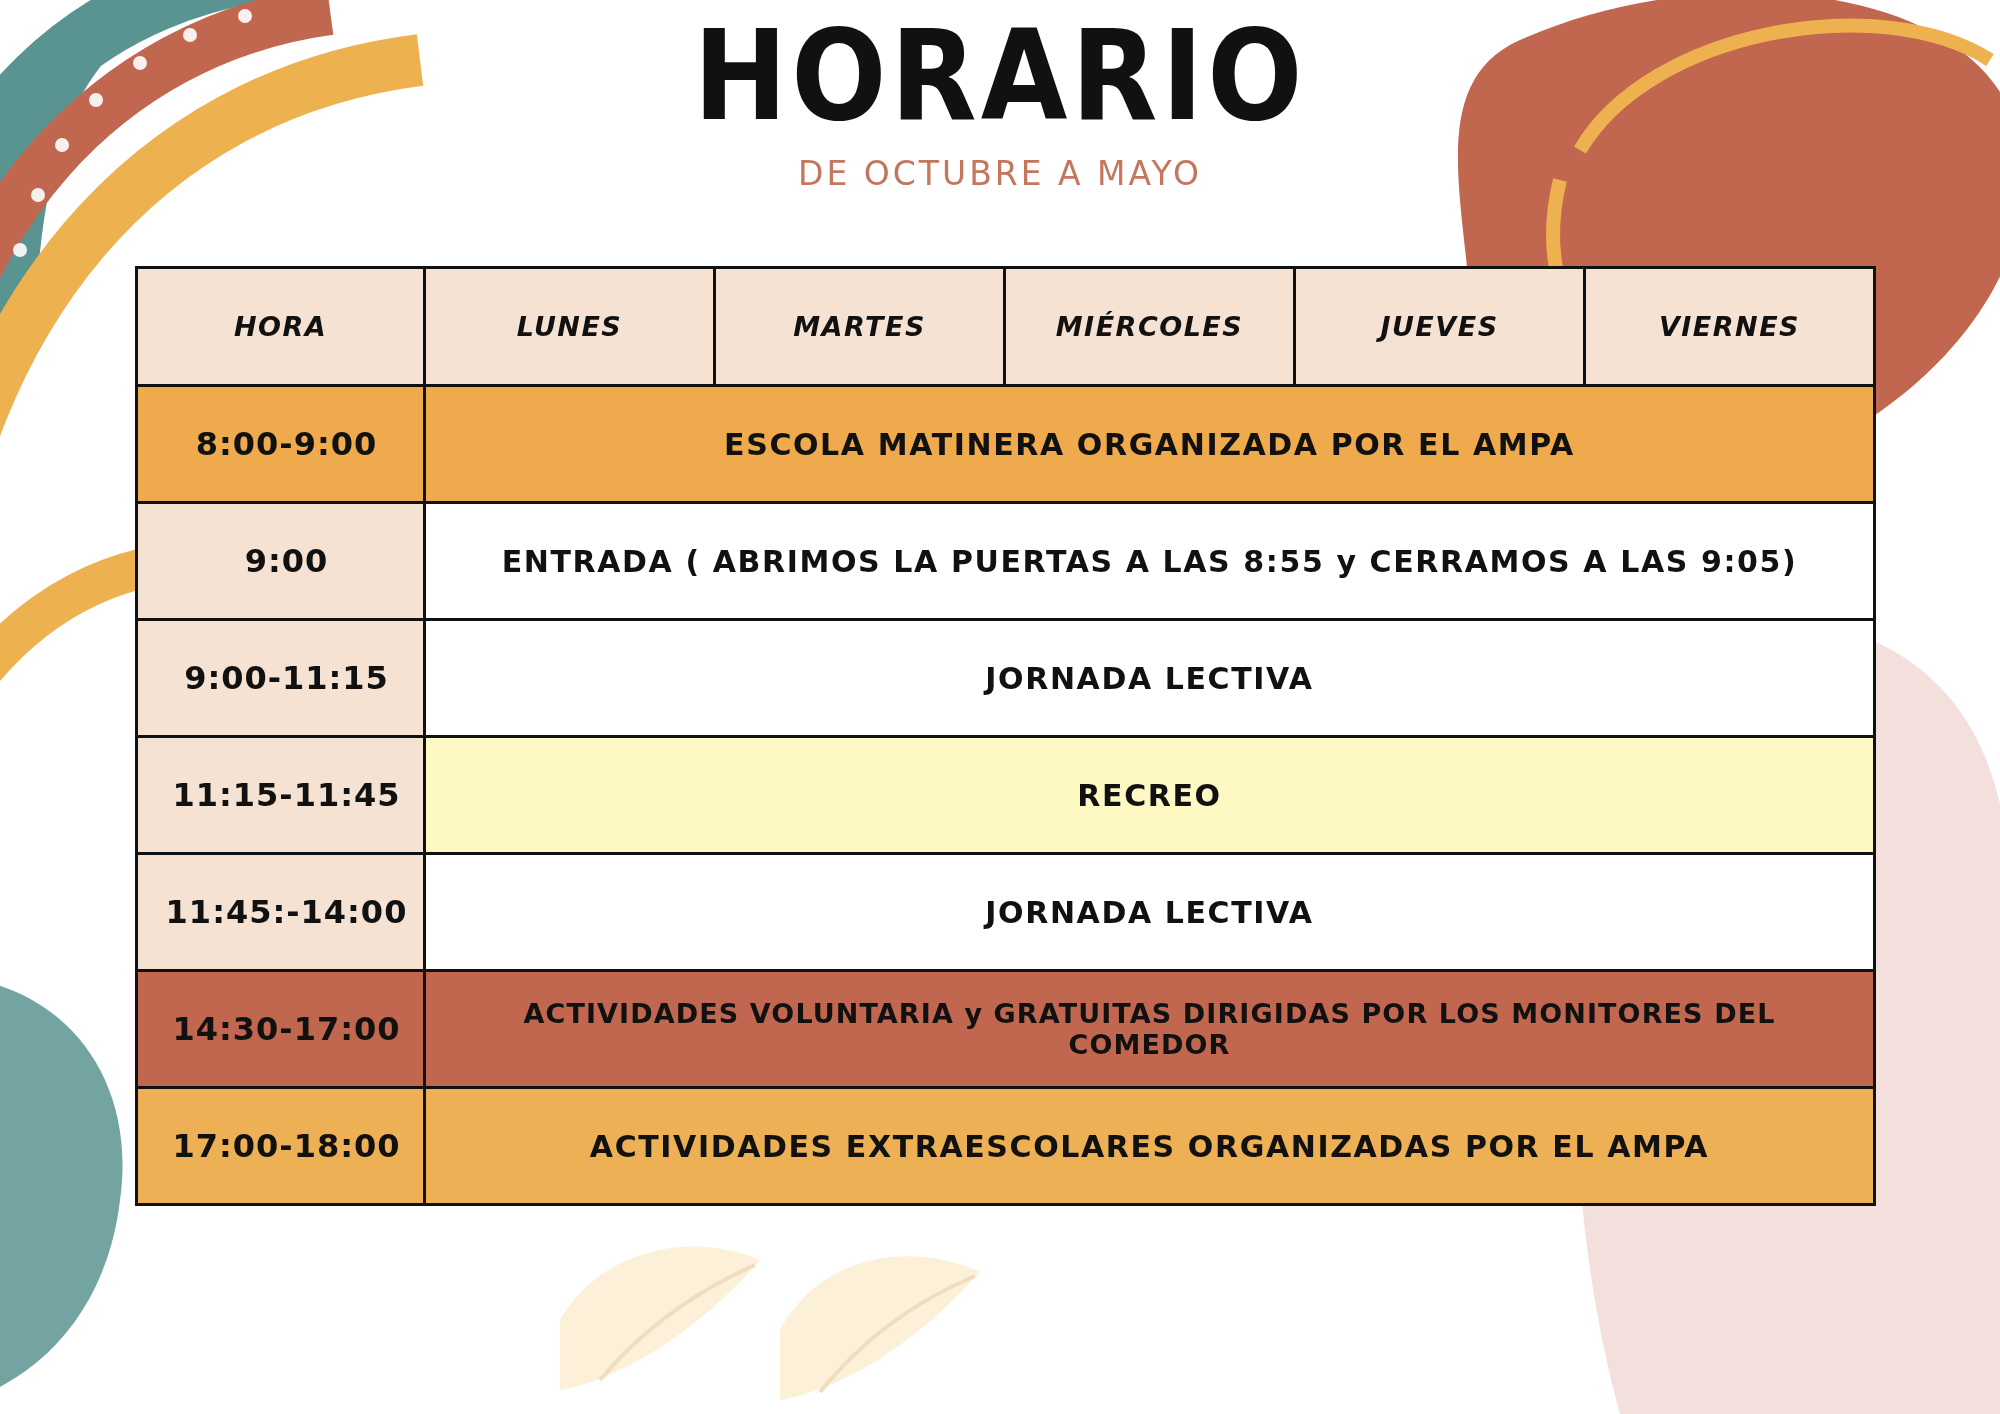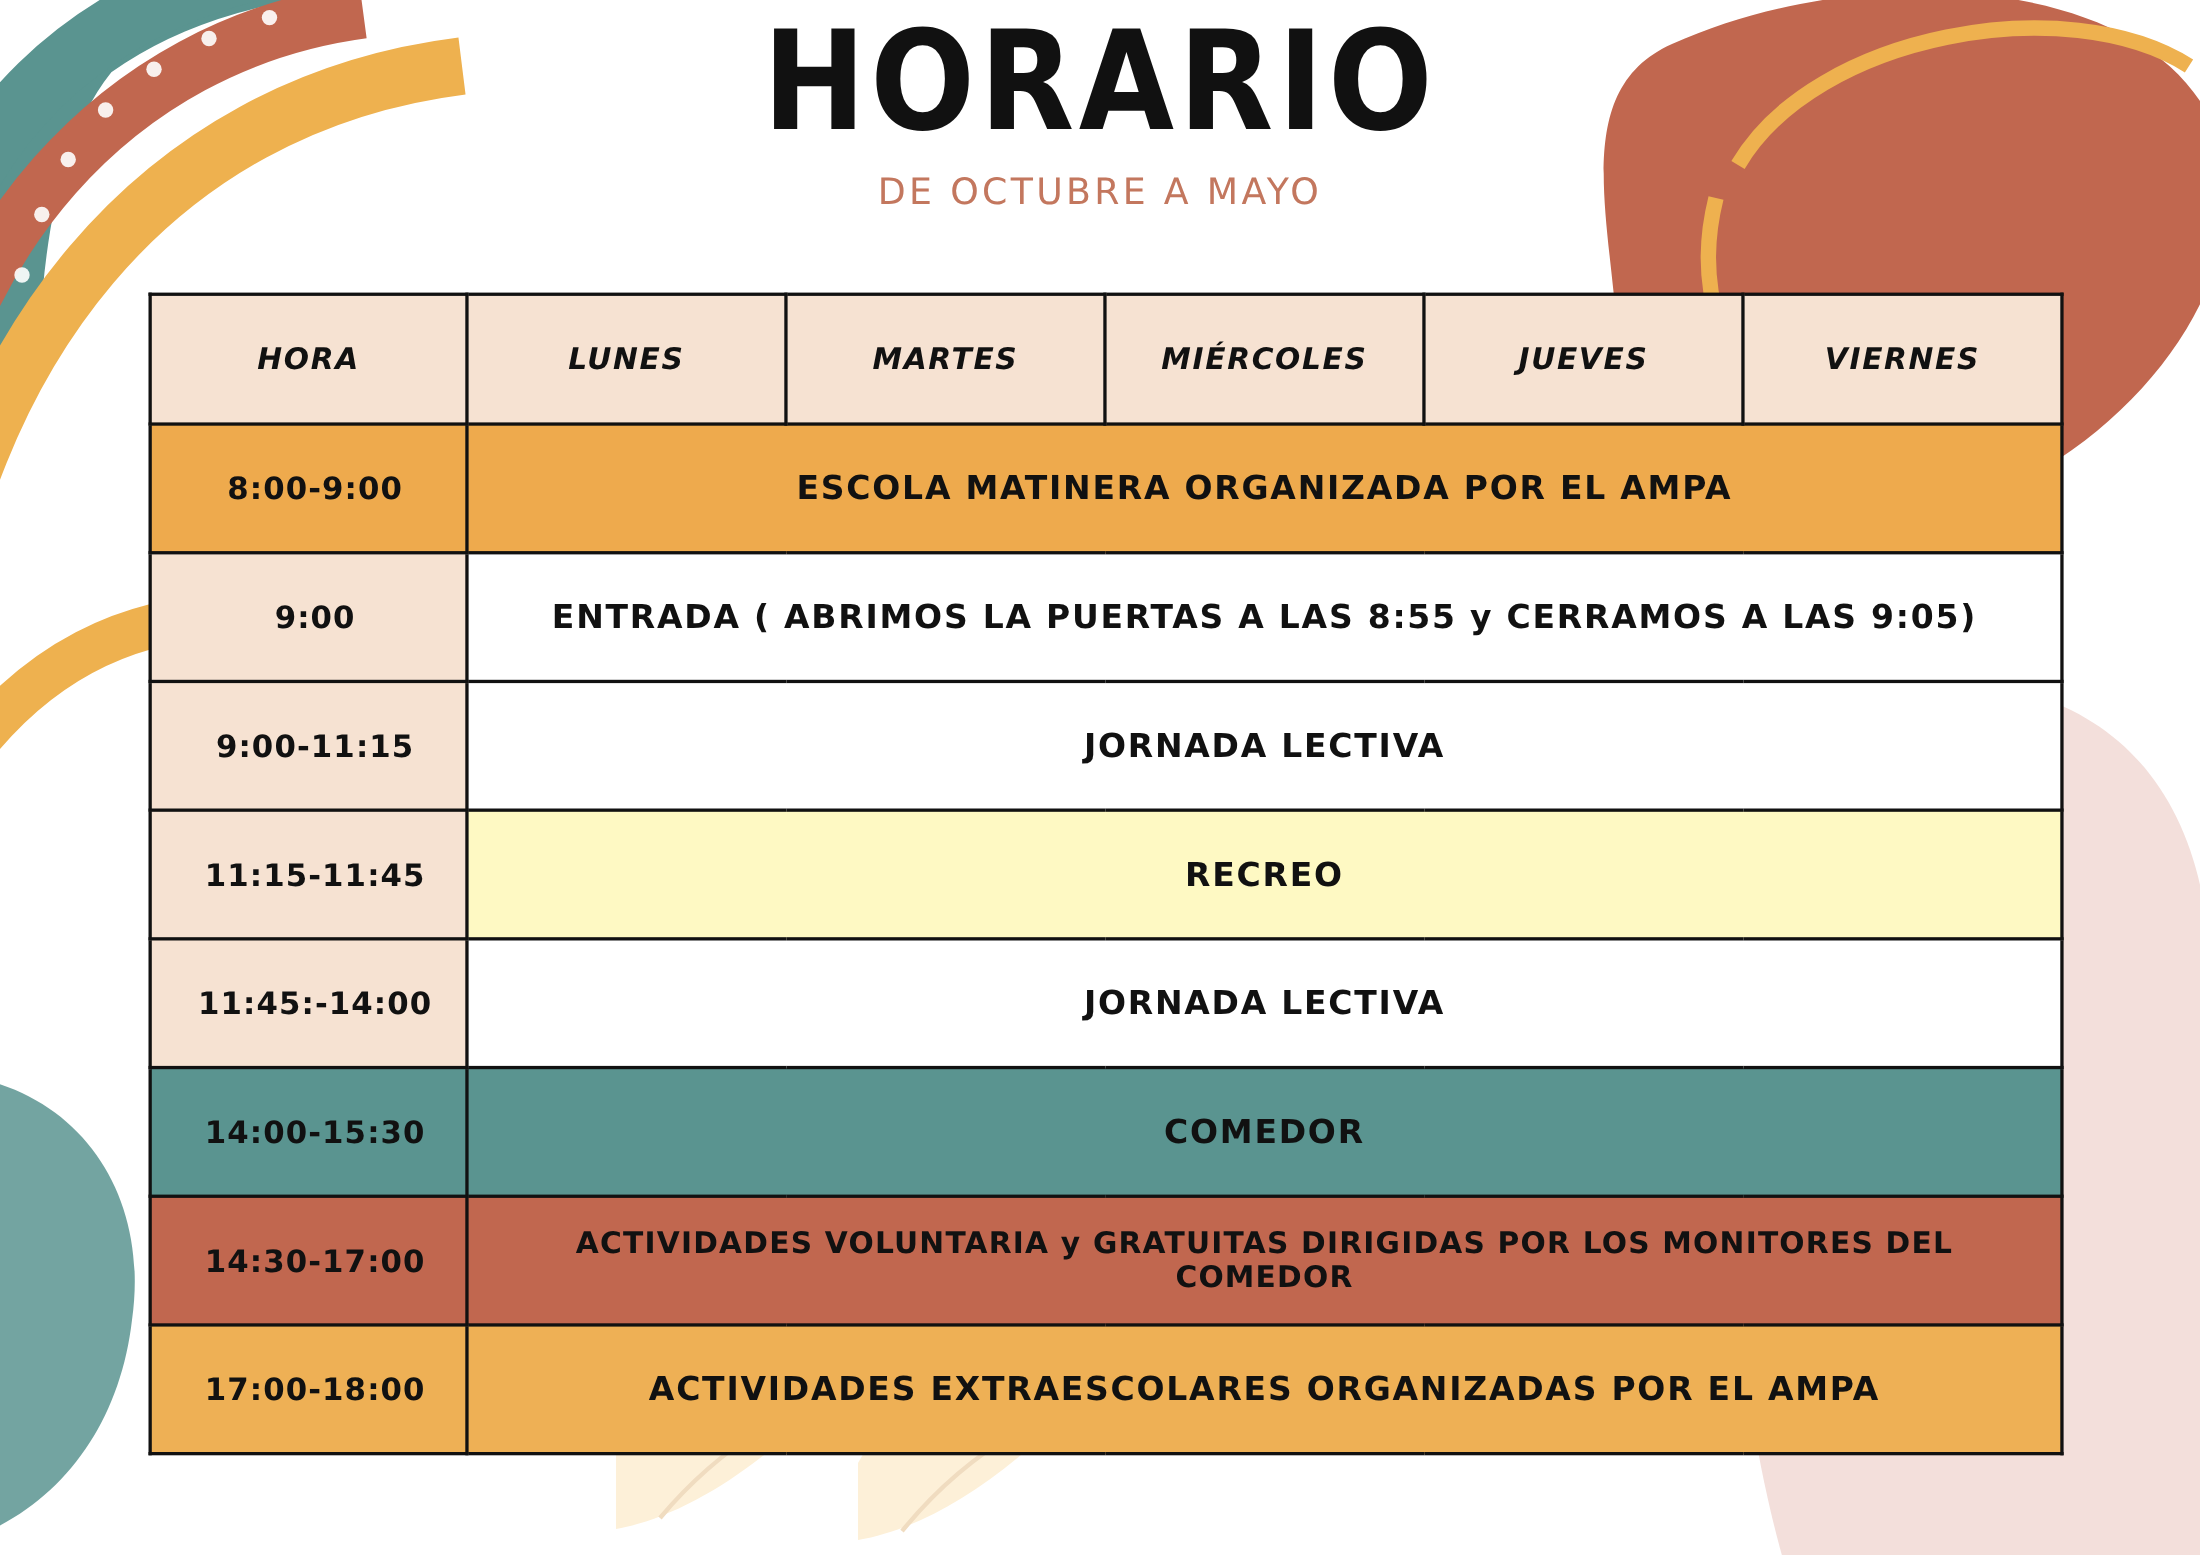--- a/index.html
+++ b/index.html
@@ -93,21 +93,21 @@
   thead th {
     height: 115px;
     background: #f6e2d2;
     font-size: 27px;
     letter-spacing: 2.5px;
     font-style: italic;
   }
 
   tbody td.time-cell {
     height: 114px;
-    font-size: 28px;
+    font-size: 32px;
     letter-spacing: 1px;
     padding-left: 12px;
   }
   tbody td.content-cell {
     font-size: 30px;
     letter-spacing: 1.6px;
     padding: 0 12px;
   }
   tbody td.content-cell.small {
     font-size: 27px;
@@ -216,24 +216,20 @@
             </tr>
             <tr>
               <td class="time-cell" style="background: rgb(246, 226, 210);">11:15-11:45</td>
               <td class="content-cell" colspan="5" style="background: #fef9c3;">RECREO</td>
             </tr>
             <tr>
               <td class="time-cell" style="background: rgb(246, 226, 210);">11:45:-14:00</td>
               <td class="content-cell" colspan="5" style="background: rgb(255, 255, 255);">JORNADA LECTIVA</td>
             </tr>
             <tr>
-              <td class="time-cell" style="background: rgb(90, 148, 144);">14:00-15:30</td>
-              <td class="content-cell" colspan="5" style="background: rgb(90, 148, 144);">COMEDOR</td>
-            </tr>
-            <tr>
               <td class="time-cell" style="background: rgb(193, 103, 79);">14:30-17:00</td>
               <td class="content-cell small" colspan="5" style="background: rgb(193, 103, 79);">ACTIVIDADES VOLUNTARIA y GRATUITAS DIRIGIDAS POR LOS MONITORES DEL COMEDOR</td>
             </tr>
             <tr>
               <td class="time-cell" style="background: rgb(238, 176, 85);">17:00-18:00</td>
               <td class="content-cell" colspan="5" style="background: rgb(238, 176, 85);">ACTIVIDADES EXTRAESCOLARES ORGANIZADAS POR EL AMPA</td>
             </tr>
           </tbody>
       </table>
     </div>

